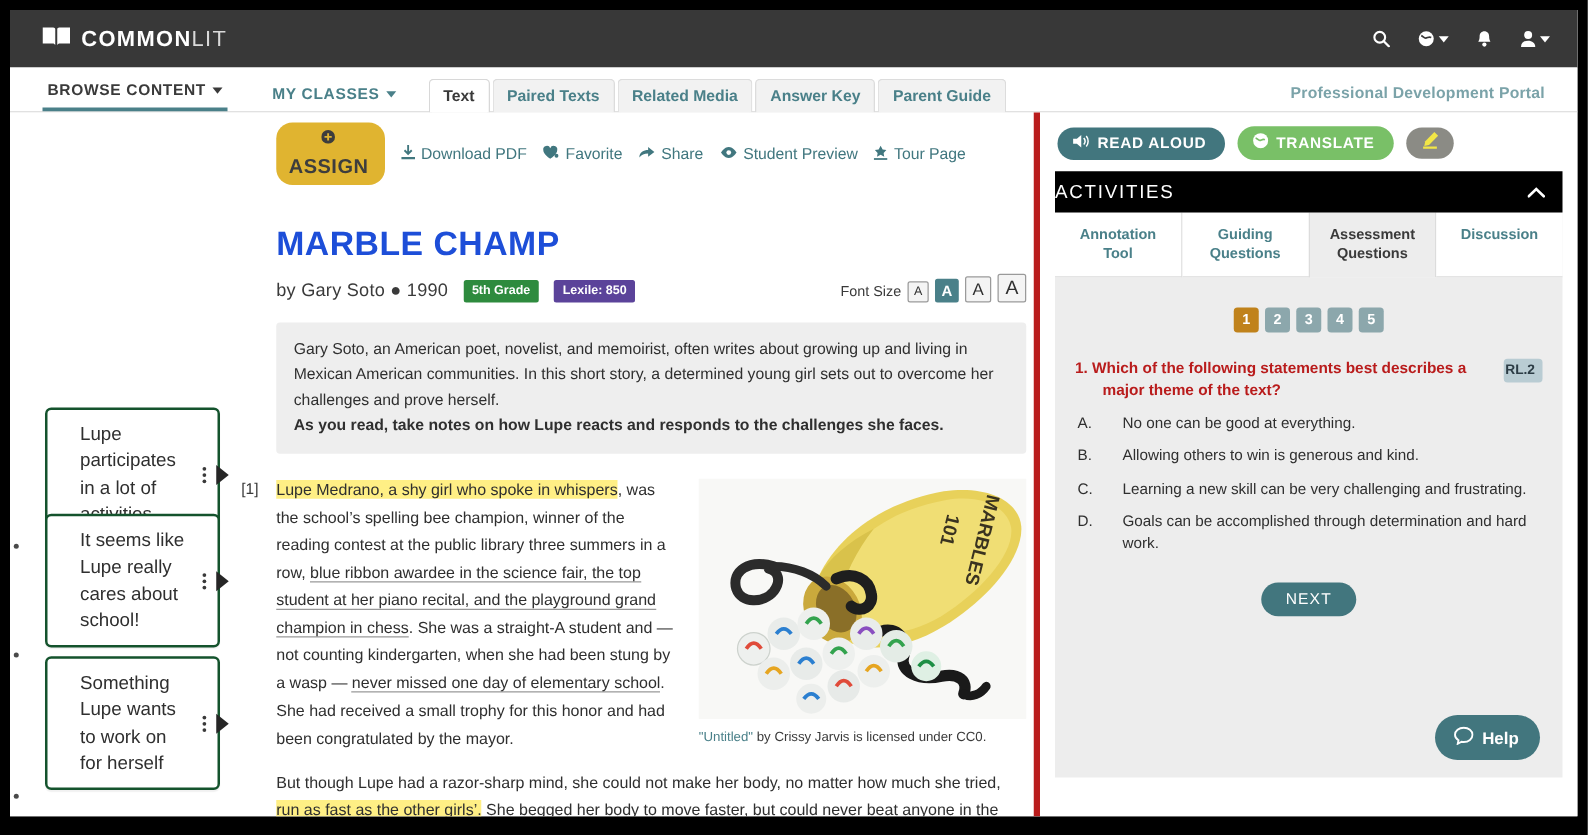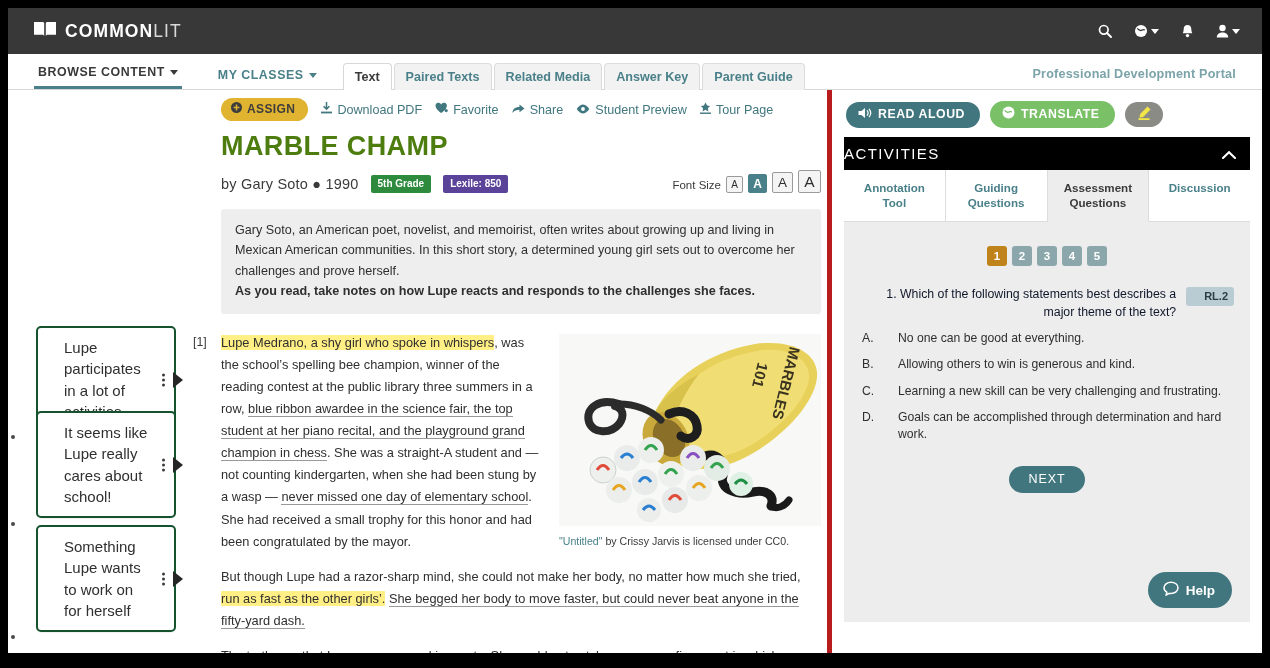--- a/index.html
+++ b/index.html
@@ -123,40 +123,40 @@
   
   .actionbar {
     display: flex; align-items: center; gap: 13px;
     padding: 8px 0 6px 213px;
     font-size: 12.6px;
   }
   .assign-btn {
     background: #e0b430;
     color: #3d3d3d;
     font-weight: bold;
-    font-size: 12px;
+    font-size: 16px;
     letter-spacing: 0.4px;
     border-radius: 13px;
     padding: 4px 13px 5px 10px;
-    display: flex; gap: 5px;
+    display: flex; align-items: center; gap: 5px; flex-direction: column;
   }
   .act {
     color: #41777f;
     display: flex; align-items: center; gap: 5px;
     white-space: nowrap;
   }
 
   
   .article { padding: 4px 0 0 213px; position: relative; }
   .title {
     font-size: 27px;
     font-weight: bold;
     letter-spacing: 0.4px;
-    color: #4d7c0f;
-    margin: 0 0 0 0;
+    color: #1d4ed8;
+    margin: 22px 0 0 0;
   }
   .byline-row {
     display: flex; align-items: center;
     margin: 13px 0 0 0;
     width: 600px;
     position: relative;
   }
   .byline { font-size: 14.5px; color: #3a3a3a; letter-spacing: 0.2px; }
   .pill {
     font-size: 10px; font-weight: bold; color: #fff;
@@ -342,35 +342,34 @@
     background: #8ca7ac;
     color: #fff;
     font-size: 11.5px;
     font-weight: bold;
     display: flex; align-items: center; justify-content: center;
   }
   .qnum.current { background: #c0821b; }
   .qrow { display: flex; align-items: flex-start; gap: 10px; }
   .qtext {
     font-size: 12.3px;
-    font-weight: normal;
+    font-weight: bold;
     line-height: 1.42;
-    color: #0f172a;
+    color: #b91c1c;
     flex: 1;
     padding-left: 22px;
     text-indent: -22px;
-    text-align: right;
   }
   .standard-badge {
     background: #b9ccd3;
     color: #2c3c45;
     font-size: 11px;
     font-weight: bold;
     border-radius: 3px;
-    padding: 3px 6px 4px 18px;
+    padding: 3px 6px 4px 1px;
     white-space: nowrap;
     margin-top: 1px;
   }
   .choice {
     display: flex;
     font-size: 12.2px;
     line-height: 1.42;
     color: #2f2f2f;
     margin-top: 9px;
   }

